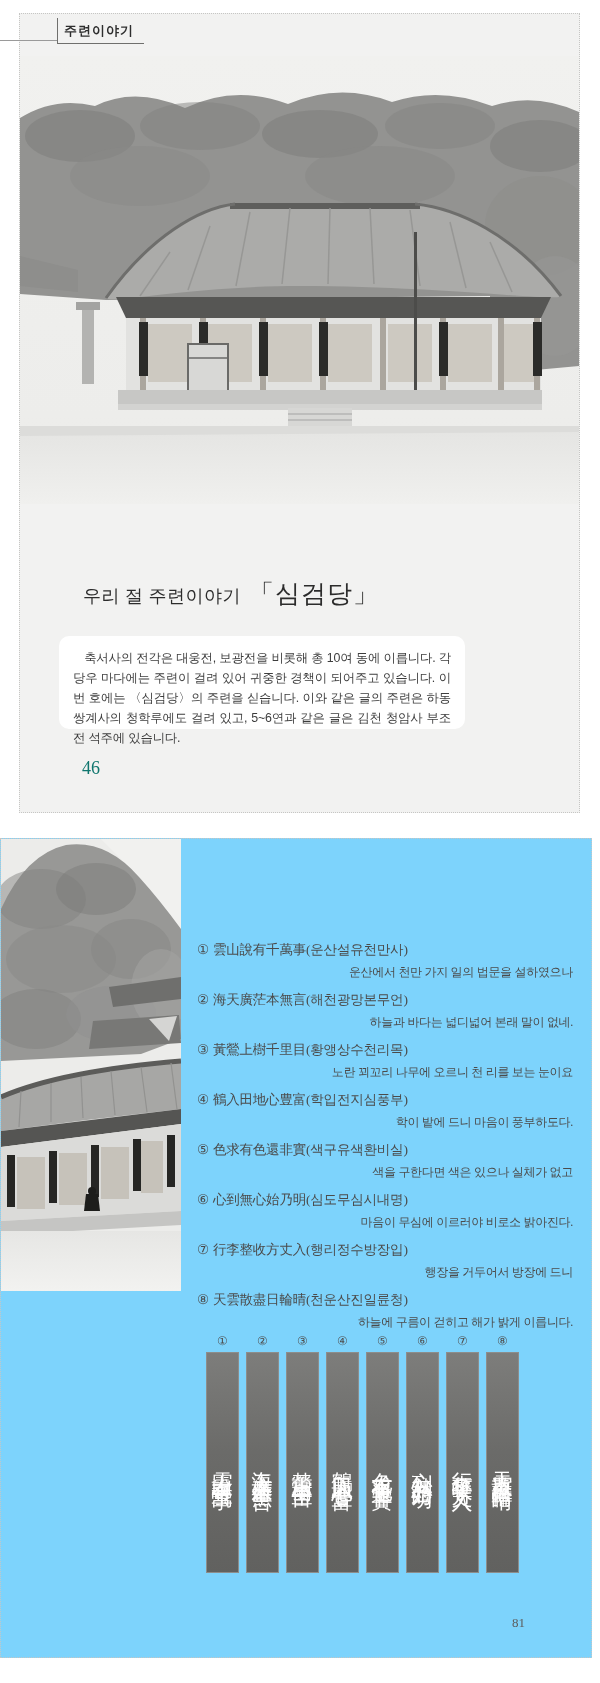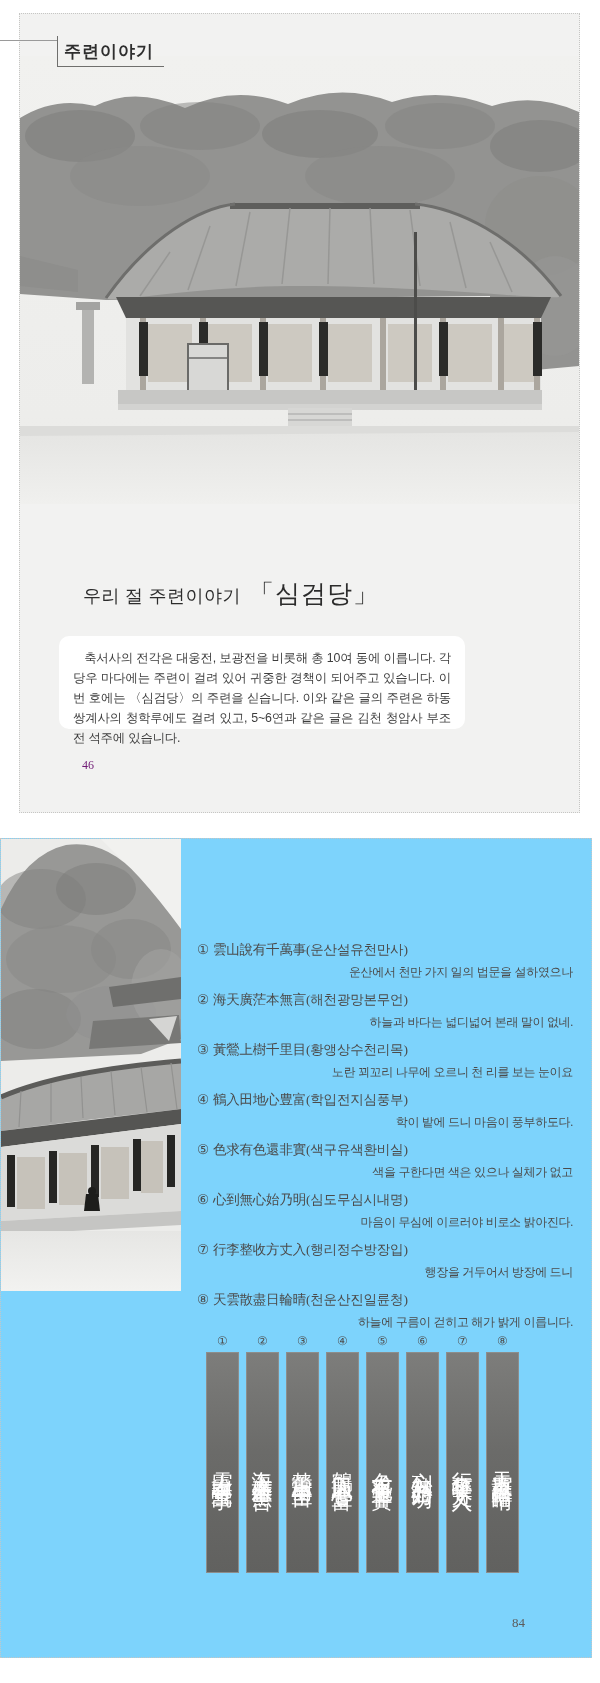--- a/index.html
+++ b/index.html
@@ -3,36 +3,36 @@
 <meta charset="utf-8">
 <style>
   * { margin:0; padding:0; box-sizing:border-box; }
   body { background:#ffffff; font-family:"Liberation Sans","DejaVu Sans",sans-serif; }
   .canvas { position:relative; width:600px; height:1683px; background:#ffffff; overflow:hidden; }
 
   
   .page1 { position:absolute; left:19px; top:13px; width:561px; height:800px;
            background:#f2f2f1; border:1px dotted #c6c6c4; }
   .header-rule { position:absolute; left:0; top:40px; width:57px; height:1px; background:#9a9a9a; z-index:5; }
-  .header-label { position:absolute; left:57px; top:36px; z-index:5;
+  .header-label { position:absolute; left:57px; top:18px; z-index:5;
                   border-left:1px solid #6f6f6d; border-bottom:1px solid #6f6f6d;
-                  padding:4px 10px 3px 6px; font-size:17px; font-weight:bold; letter-spacing:1px;
+                  padding:4px 10px 3px 6px; font-size:13px; font-weight:bold; letter-spacing:1px;
                   color:#2e2e2e; }
   .photo1 { position:absolute; left:0; top:42px; width:559px; height:448px; }
   .photo1 svg, .photo2 svg { display:block; }
   .title { position:absolute; left:63px; top:563px; width:460px; color:#2c2c2c;
            font-family:"Liberation Serif","DejaVu Serif",serif; }
   .title .t-prefix { font-size:18px; letter-spacing:0.5px; }
   .title .t-name { font-size:25px; letter-spacing:1px; margin-left:4px; }
   .intro-box { position:absolute; left:39px; top:622px; width:406px; height:93px;
                background:#ffffff; border-radius:10px; padding:12px 14px 10px 14px; }
   .intro-box p { font-size:12.4px; line-height:1.62; color:#3d3d3d; text-align:justify;
                  text-indent:0.9em; letter-spacing:-0.2px; }
   .pnum1 { position:absolute; left:62px; top:744px; font-family:"Liberation Serif","DejaVu Serif",serif;
-           font-size:12px; color:#701a75; }
+           font-size:18px; color:#0f766e; }
 
   
   .page2 { position:absolute; left:0px; top:838px; width:592px; height:820px;
            background:#7dd3fc; border:1px dotted #c6c6c4; }
   .photo2 { position:absolute; left:0; top:0; width:180px; height:452px; }
   .couplet-list { position:absolute; left:196px; top:99px; width:376px;
                   font-family:"Liberation Serif","DejaVu Serif",serif; color:#4b4b4b; }
   .couplet { margin-bottom:5px; }
   .c-line1 { font-size:13.5px; line-height:23px; letter-spacing:-0.2px; }
   .c-line1 .c-num { margin-right:4px; }
@@ -292,16 +292,16 @@
       <div class="panel">
         <div class="panel-num">⑦</div>
         <div class="panel-board">行李整收方丈入</div>
       </div>
       <div class="panel">
         <div class="panel-num">⑧</div>
         <div class="panel-board">天雲散盡日輪晴</div>
       </div>
     </div>
 
-    <div class="pnum2">84</div>
+    <div class="pnum2">81</div>
   </div>
 
 </div>
 
 </body></html>

